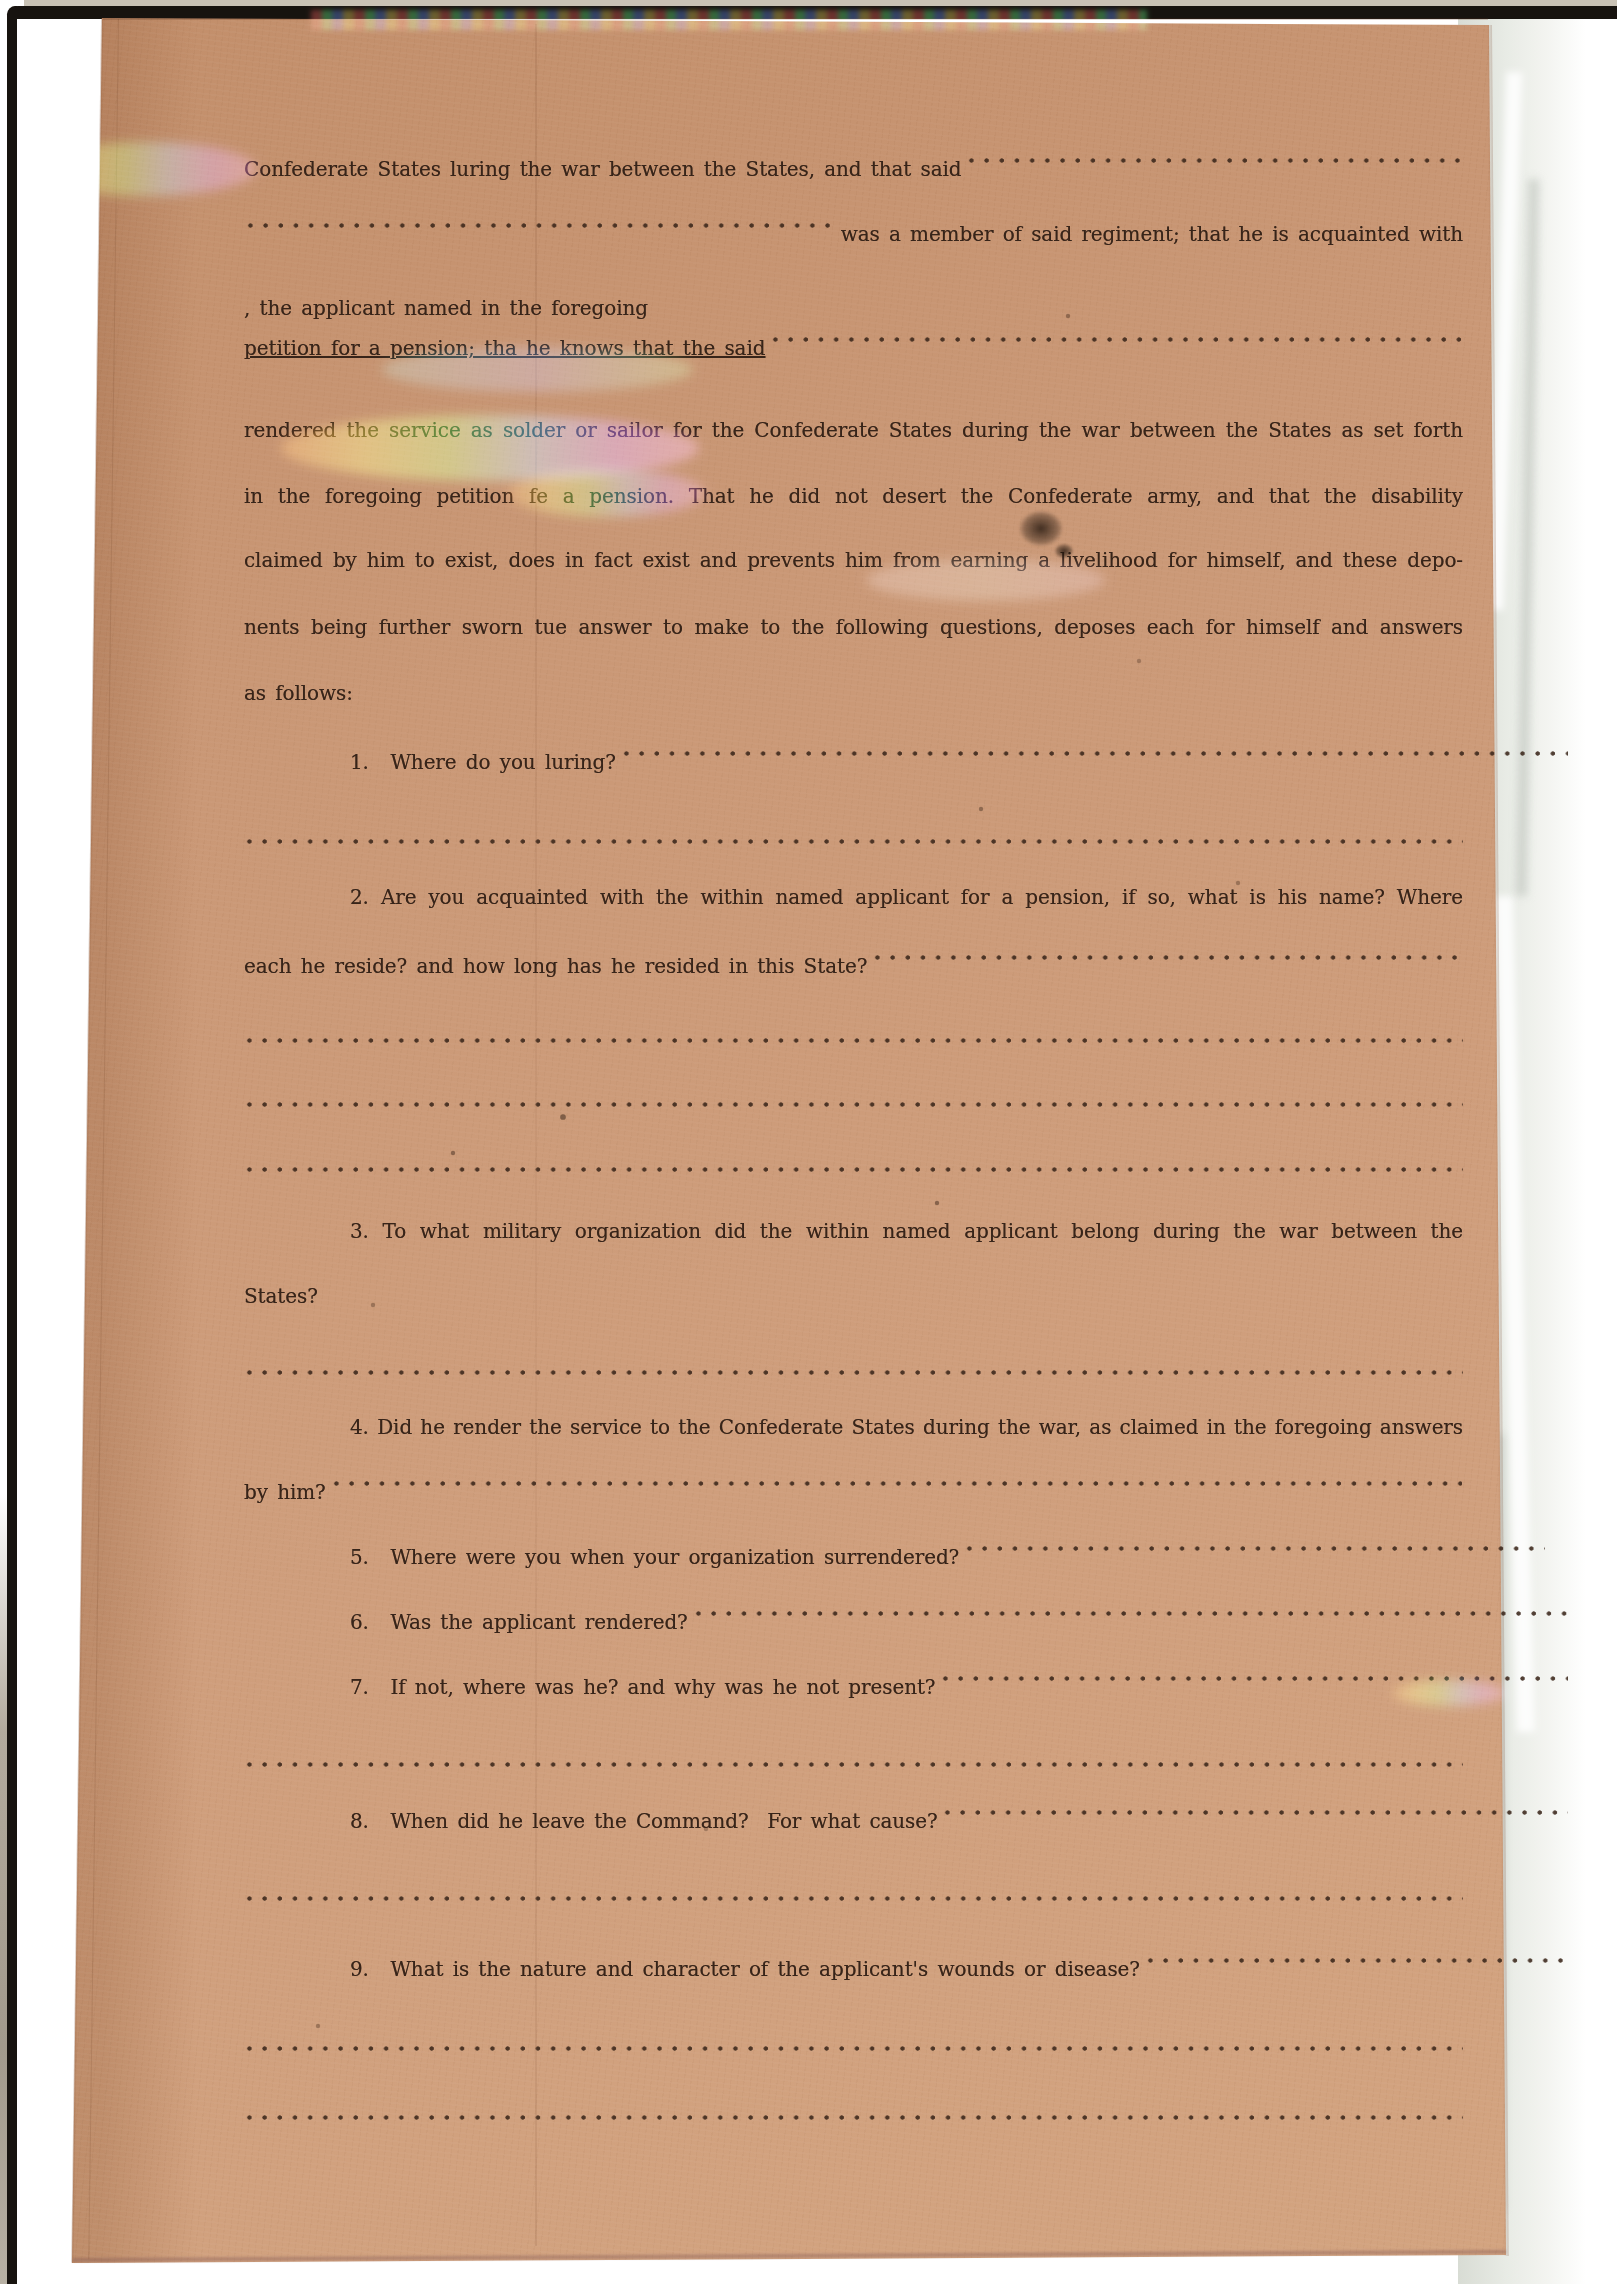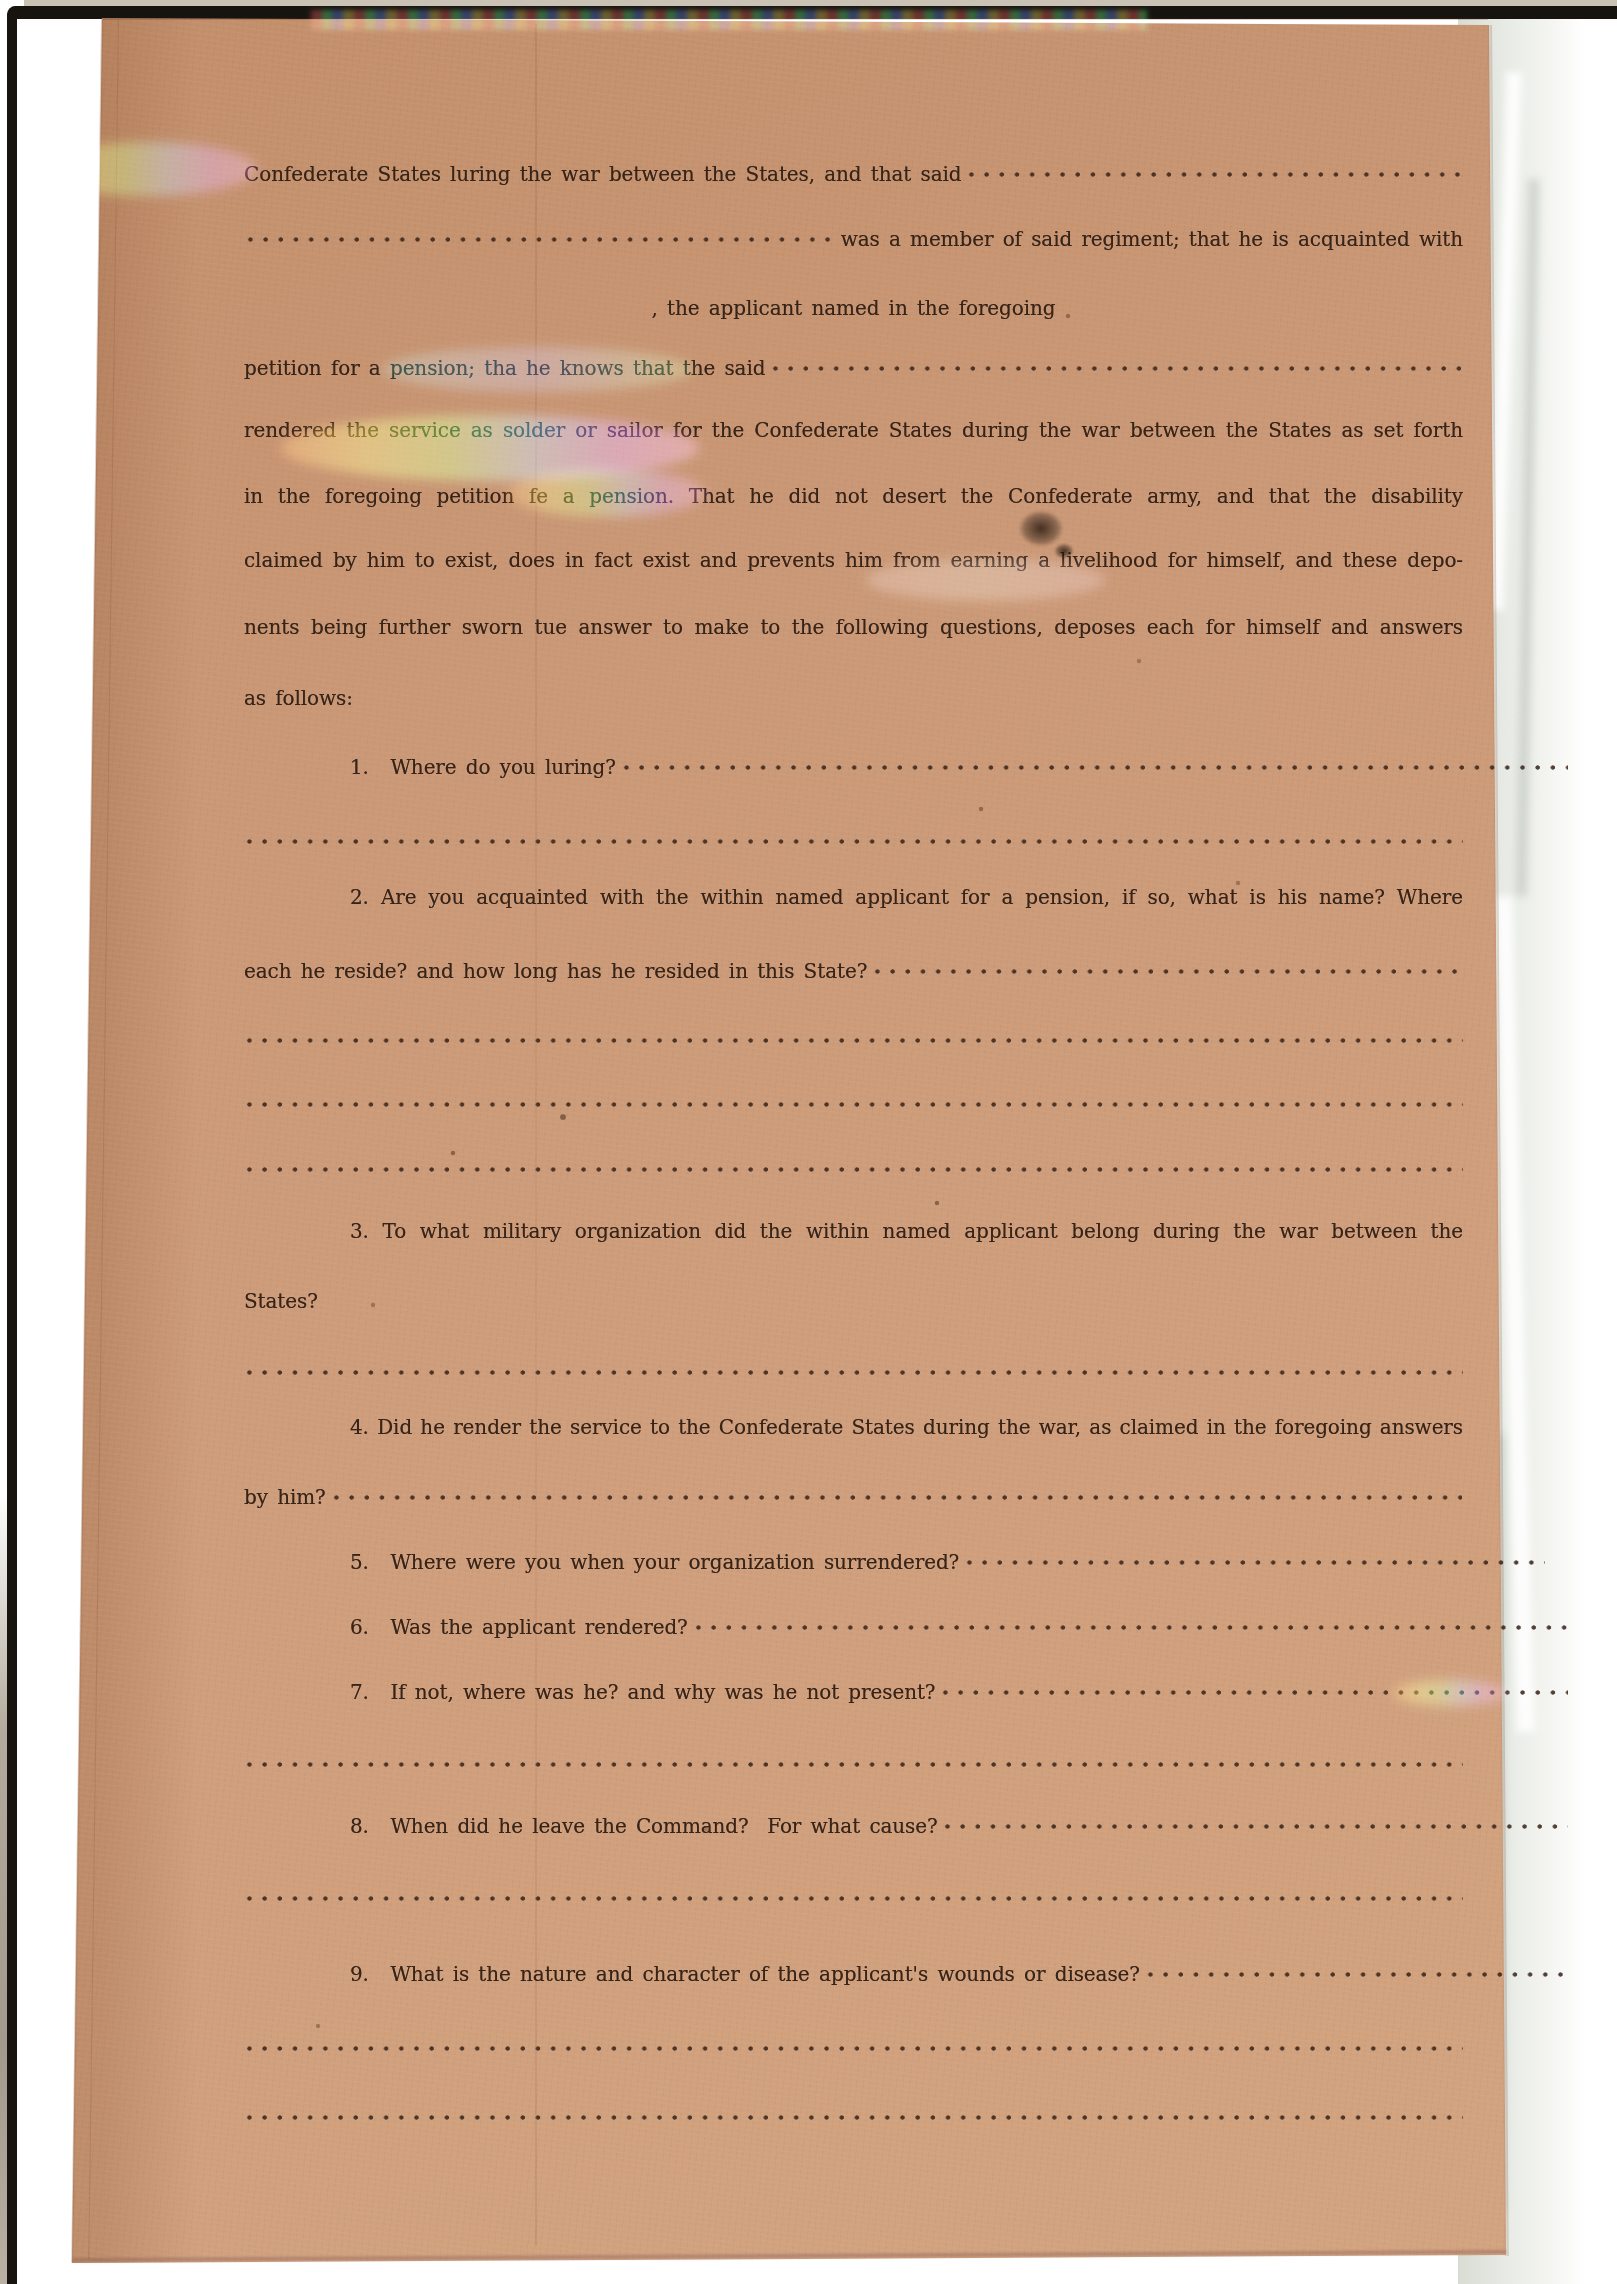--- a/index.html
+++ b/index.html
@@ -24,21 +24,21 @@
            linear-gradient(160deg,#c28e6a 0%,#ca9876 30%,#cf9e7c 60%,#d3a480 100%);}
   .paper-grain{position:absolute;left:0;top:0;width:1617px;height:2284px;opacity:.05;
          clip-path:polygon(102px 18px,1489px 25px,1506px 2255px,72px 2263px);
          background:
           repeating-linear-gradient(7deg, rgba(255,255,255,.5) 0 1.8px, rgba(0,0,0,0) 1.8px 5.4px),
           repeating-linear-gradient(96deg, rgba(90,50,25,.5) 0 1.2px, rgba(0,0,0,0) 1.2px 6.6px);}
   .edge{position:absolute;transform-origin:top left;}
   .crease-v{position:absolute;left:535px;top:24px;width:1.8px;height:2222px;
             background:linear-gradient(rgba(110,62,36,.14),rgba(110,62,36,.05) 60%,rgba(110,62,36,.12));}
   
-  .ln{position:absolute;left:244px;width:1219px;height:33px;display:flex;align-items:center;
+  .ln{position:absolute;left:244px;width:1219px;height:33px;display:flex;align-items:flex-start;
       font-size:20px;line-height:24px;letter-spacing:-0.1px;color:#372419;
       text-shadow:0 0 0.6px rgba(55,36,25,.55);}
   .ln .t,.ln .num{white-space:pre;flex:0 0 auto;word-spacing:3px;}
   .num{margin-right:21.5px;}
   .qpad{padding-left:106px;}
   .dots{flex:1 1 auto;height:7.2px;margin:0 1.2px -3px 4.8px;
         background:radial-gradient(circle at 5.4px 3.6px, rgba(58,38,26,.88) 1.9px, rgba(58,38,26,0) 2.5px);
         background-size:15.2px 7.2px;background-repeat:repeat-x;}
   .dotsrow .dots{align-self:flex-end;margin:0 0 7.8px 0;flex:1;}
   .just{display:block;text-align:justify;text-align-last:justify;}
@@ -88,21 +88,21 @@
       <span class="dots"></span>
     </div>
   <div class="ln" style="top:222px;">
       <span class="dots" style="margin-left:1.2px;margin-right:4.8px;"></span>
       <span class="t">was a member of said regiment; that he is acquainted with</span>
     </div>
   <div class="ln" style="top:287px;flex-direction:column;">
       <span class="dots" style="margin-left:1.2px;margin-right:0;"></span>
       <span class="t">, the applicant named in the foregoing</span>
     </div>
-  <div class="ln" style="top:351px;">
+  <div class="ln" style="top:336px;text-decoration:underline;">
       <span class="t">petition for a pension; tha he knows that the said</span>
       <span class="dots"></span>
     </div>
   <div class="ln just" style="top:418px;">rendered the service as solder or sailor for the Confederate States during the war between the States as set forth</div>
   <div class="ln just" style="top:484px;">in the foregoing petition fe a pension.  That he did not desert the Confederate army, and that the disability</div>
   <div class="ln just" style="top:548px;">claimed by him to exist, does in fact exist and prevents him from earning a livelihood for himself, and these depo-</div>
   <div class="ln just" style="top:615px;">nents being further sworn tue answer to make to the following questions, deposes each for himself and answers</div>
   <div class="ln" style="top:681px;">
       <span class="t">as follows:</span>
     </div>

